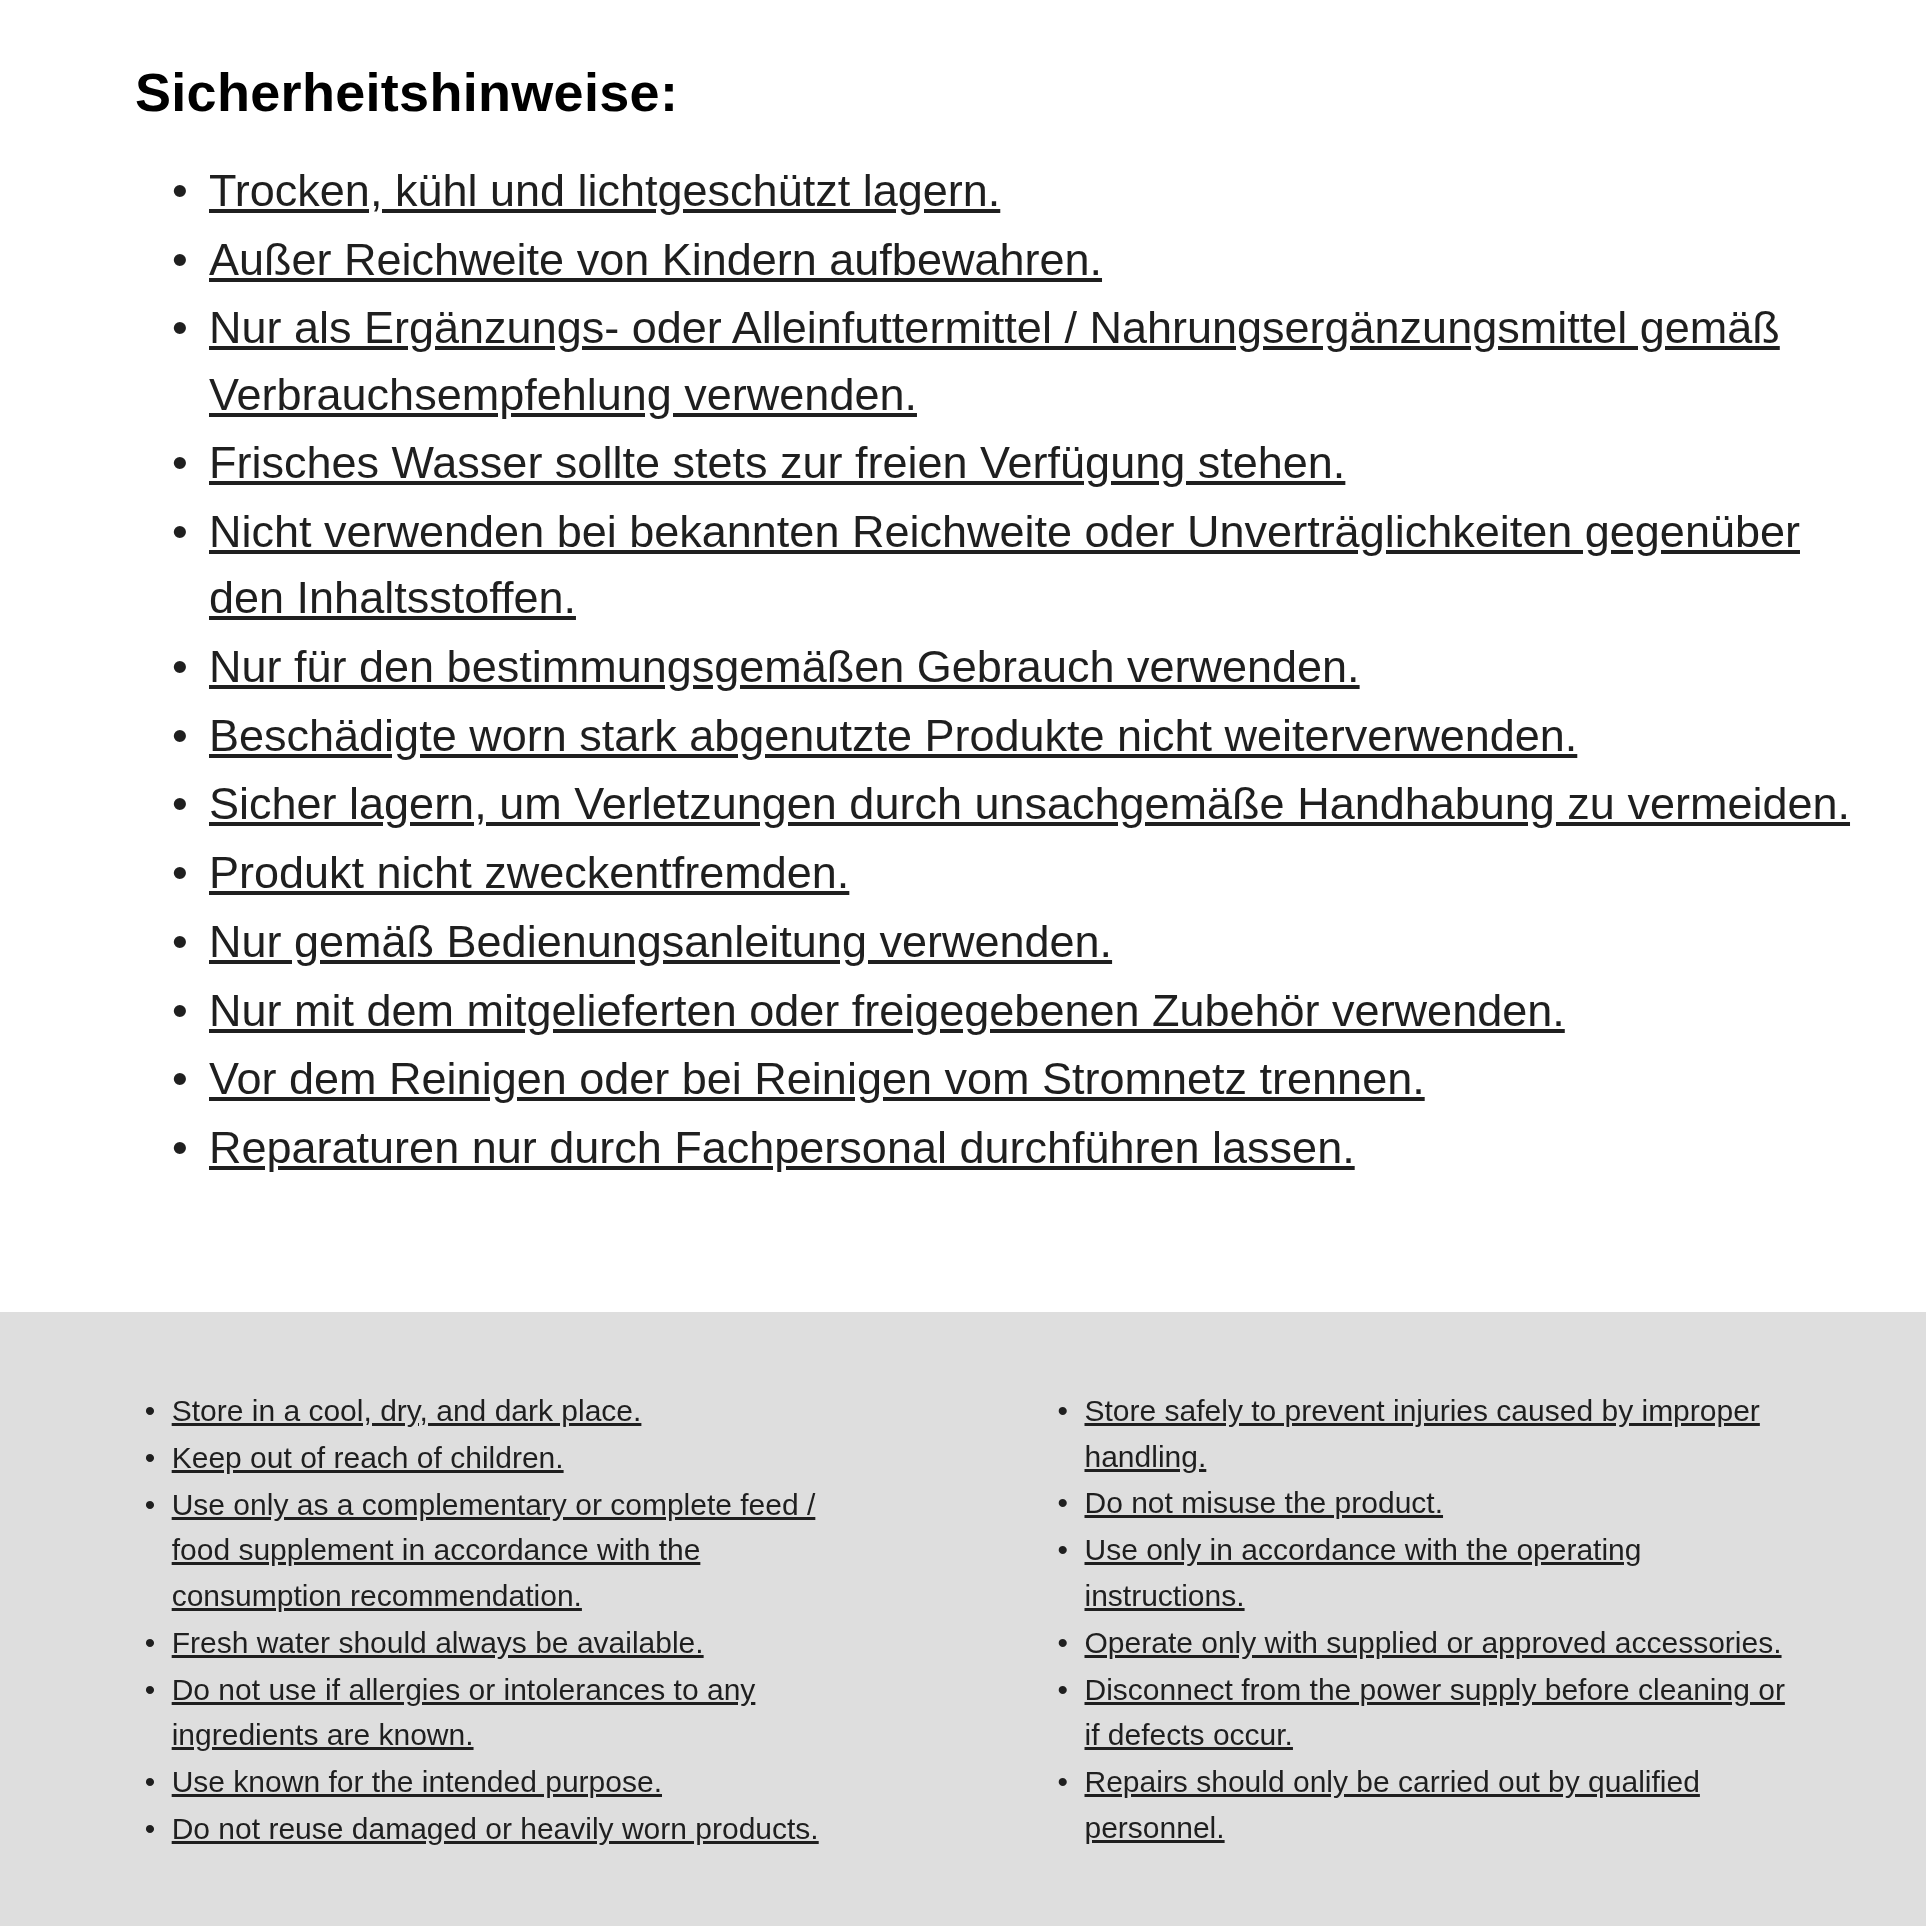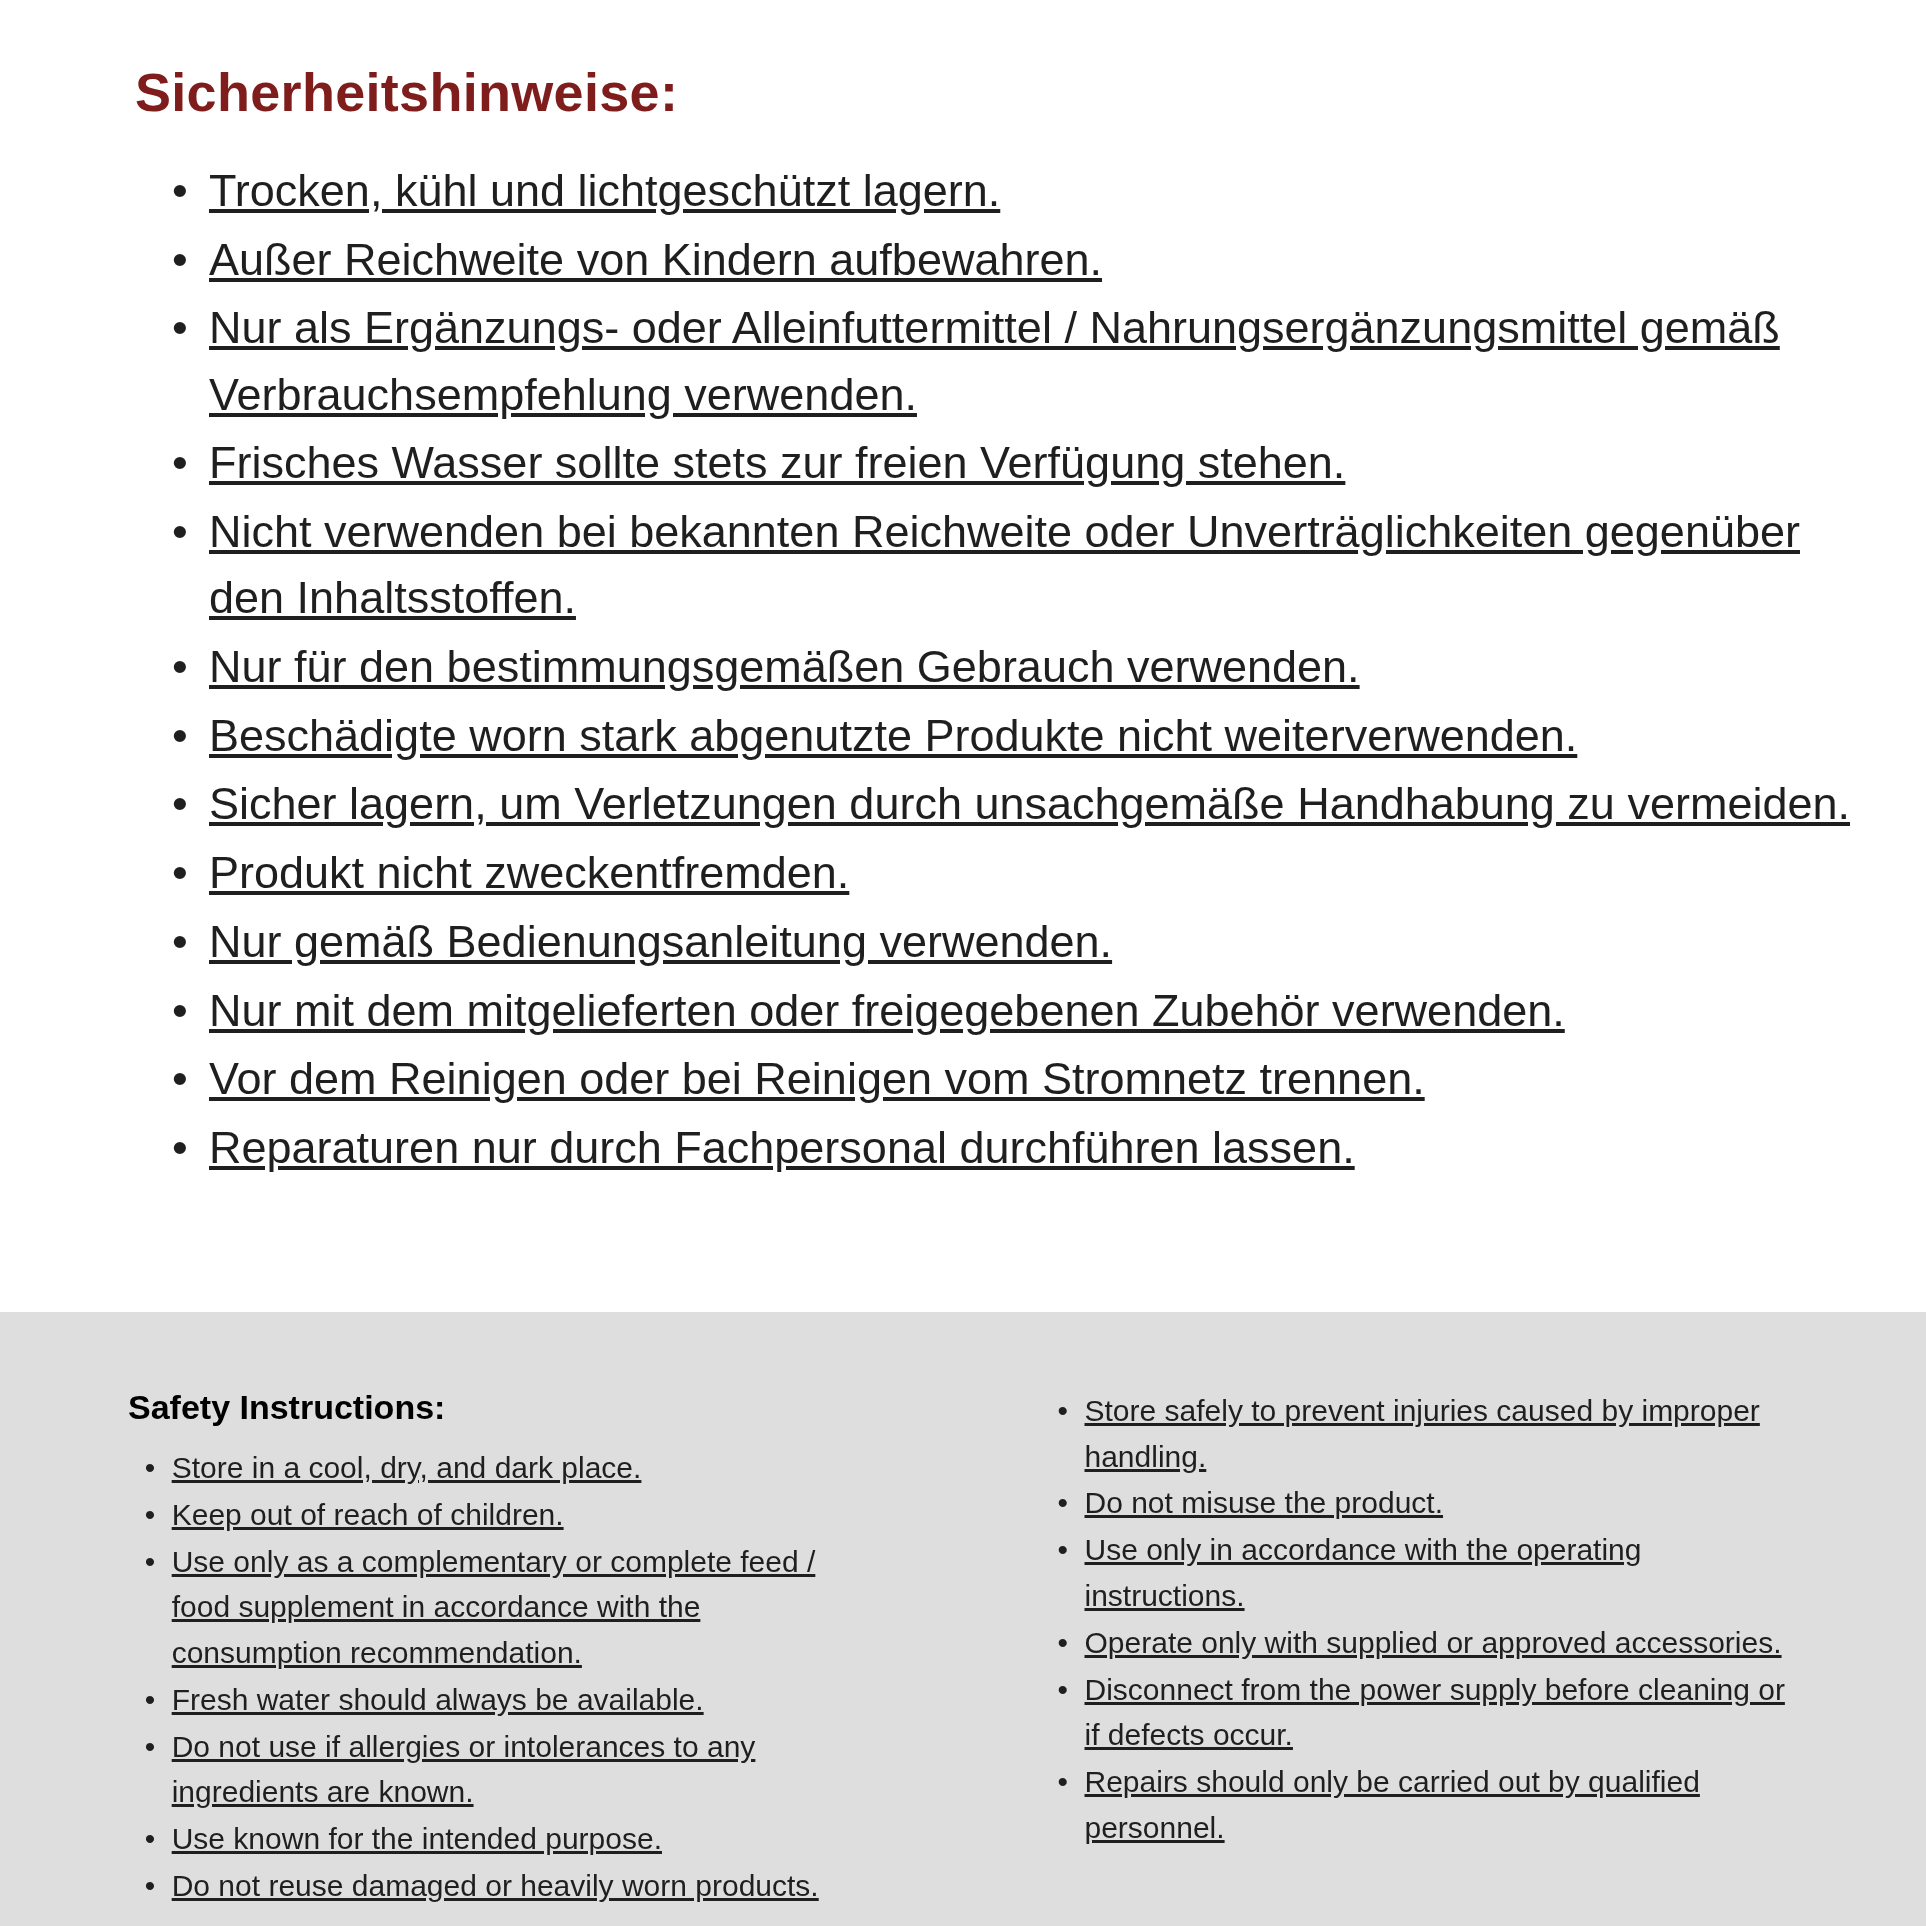--- a/index.html
+++ b/index.html
@@ -22,21 +22,21 @@
     box-sizing: border-box;
     width: 100%;
     height: 1312px;
     padding: 61px 64px 0 135px;
     background: #ffffff;
   }
   .german-title {
     margin: 0 0 35px 0;
     font-size: 54px;
     font-weight: 700;
-    color: #7f1d1d;
+    color: #000000;
     letter-spacing: 0.3px;
   }
   ul.bullet-list {
     list-style: none;
     margin: 0;
     padding: 0;
   }
   .german-section ul.bullet-list {
     max-width: 1708px;
     padding-left: 37px;
@@ -153,21 +153,20 @@
         </li>
         <li>
           <span class="bullet">•</span>
           <span class="item-text">Reparaturen nur durch Fachpersonal durchführen lassen.</span>
         </li>
       </ul>
   </section>
 
   <section class="english-section">
     <div class="english-col left">
-      <h2 class="english-title">Safety Instructions:</h2>
       <ul class="bullet-list">
           <li>
             <span class="bullet">•</span>
             <span class="item-text">Store in a cool, dry, and dark place.</span>
           </li>
           <li>
             <span class="bullet">•</span>
             <span class="item-text">Keep out of reach of children.</span>
           </li>
           <li>

